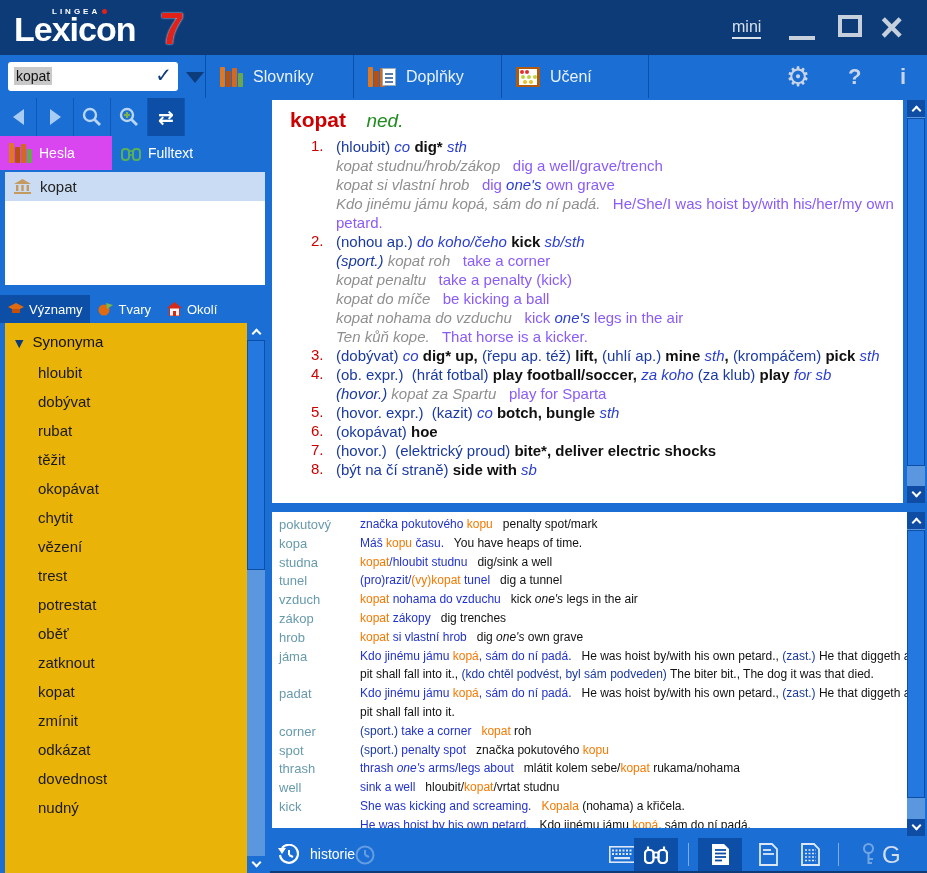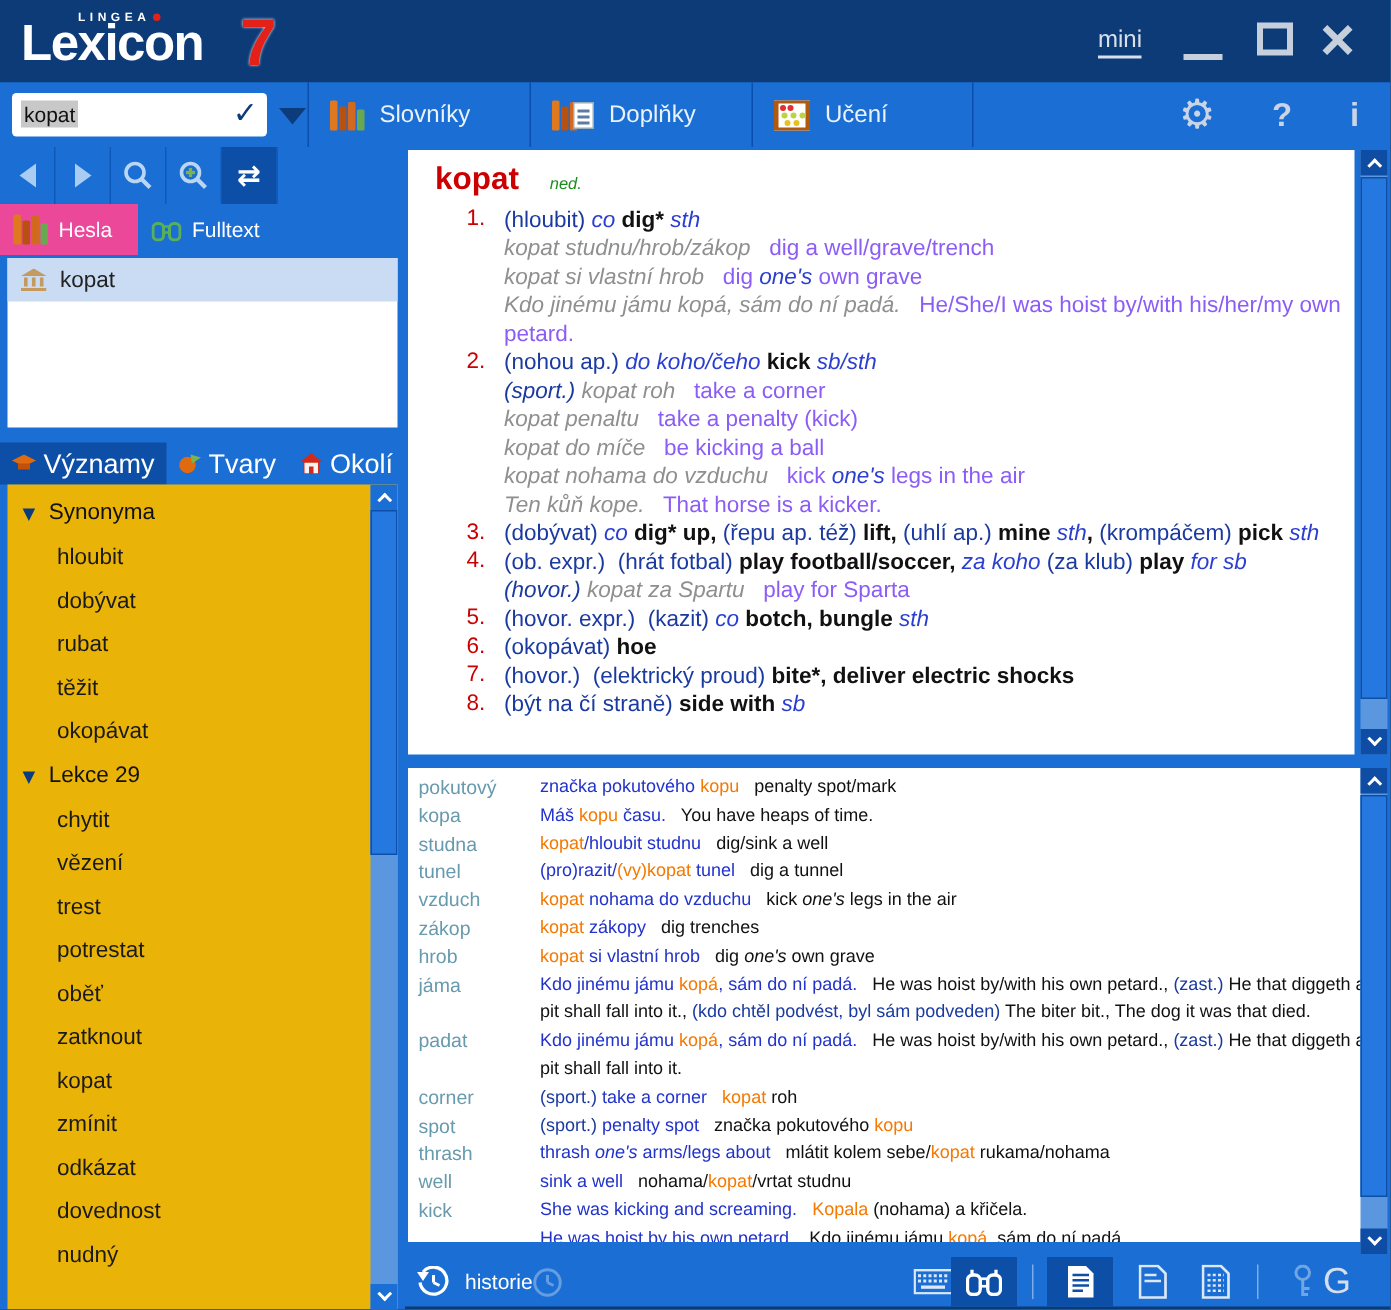--- a/index.html
+++ b/index.html
@@ -47,26 +47,26 @@
   
   .leftpanel { position:absolute; left:0; top:98px; width:270px; bottom:0; background:#1b6ed3; }
   .navrow { position:absolute; left:0; top:0; width:270px; height:38px; display:flex; }
   .navbtn { width:37px; height:38px; display:flex; align-items:center; justify-content:center; border-right:1px solid #0e58ba; cursor:pointer; }
   .navbtn.swap { background:#0d4fa6; }
   .tri-l { width:0; height:0; border-top:8px solid transparent; border-bottom:8px solid transparent; border-right:11px solid #a9ccf2; }
   .tri-r { width:0; height:0; border-top:8px solid transparent; border-bottom:8px solid transparent; border-left:11px solid #a9ccf2; }
   .swap-glyph { font-family:"DejaVu Sans",sans-serif; color:#fff; font-size:19px; font-weight:bold; }
   .lefttabs1 { position:absolute; left:0; top:38px; width:270px; height:34px; display:flex; }
   .ltab { display:flex; align-items:center; gap:7px; padding-left:9px; cursor:pointer; color:#fff; font-size:14px; }
-  .ltab.hesla { width:92px; background:#ec4899; }
+  .ltab.hesla { width:112px; background:#d946ef; }
   .ltab.fulltext { flex:1; }
   .listbox { position:absolute; left:5px; right:5px; top:74px; height:113px; background:#fff; }
   .result-item { height:29px; display:flex; align-items:center; gap:9px; padding-left:9px; background:#c9dcf3; font-size:15px; color:#222; cursor:pointer; }
   .lefttabs2 { position:absolute; left:0; top:197px; width:270px; height:28px; display:flex; }
-  .ltab2 { display:flex; align-items:center; gap:5px; padding:0 8px; color:#fff; font-size:18px; cursor:pointer; }
+  .ltab2 { display:flex; align-items:center; gap:5px; padding:0 8px; color:#fff; font-size:13px; cursor:pointer; }
   .ltab2.active { background:#0d4fa6; }
   .treebox { position:absolute; left:5px; right:5px; top:225px; bottom:0; background:#eab308; overflow:hidden; }
   .tree { padding:4px 0 0 10px; }
   .tree-group { line-height:29px; font-size:15px; color:#111; cursor:pointer; }
   .tree-group .tg-arrow { color:#0d3c7c; font-size:11px; margin-right:9px; font-family:"DejaVu Sans",sans-serif; }
   .tree-item { padding-left:23px; line-height:29px; font-size:15px; color:#1a1a1a; cursor:pointer; }
 
   
   .vscroll { position:absolute; width:18px; background:#5b97de; }
   .vs-btn { position:absolute; left:0; width:18px; height:17px; background:#1b6ed3; display:flex; align-items:center; justify-content:center; cursor:pointer; }
@@ -74,21 +74,21 @@
   .vs-thumb { position:absolute; left:0; width:18px; background:#2478e0; border:1px solid #0d4fa6; cursor:pointer; }
   .chev { width:7px; height:7px; border-right:2px solid #fff; border-bottom:2px solid #fff; }
   .chev.up { transform:rotate(-135deg); margin-top:4px; }
   .chev.down { transform:rotate(45deg); margin-bottom:4px; }
 
   
   .rightarea { position:absolute; left:270px; top:98px; right:0; bottom:0; background:#1b6ed3; }
   .entrypanel { position:absolute; left:2px; top:2px; right:24px; height:403px; background:#fff; overflow:hidden; padding:8px 6px 0 18px; }
   .headline { margin-bottom:5px; }
   .hw { font-size:21px; font-weight:bold; color:#cc0000; }
-  .pos { font-size:11px; font-style:italic; color:#1e8c1e; margin-left:16px; }
+  .pos { font-size:19px; font-style:italic; color:#1e8c1e; margin-left:16px; }
   .sense { position:relative; padding-left:46px; }
   .sense-num { position:absolute; left:21px; top:0; color:#cc0000; font-size:15px; }
   .sline { font-size:15px; line-height:19px; white-space:pre-wrap; color:#111; }
 
   .sg-lbl { color:#1b3aa0; }
   .sg-li  { color:#1b3aa0; font-style:italic; }
   .sg-bi  { color:#2a3ed0; font-style:italic; }
   .sg-b   { color:#111; font-weight:bold; }
   .sg-k   { color:#8b5cf6; }
   .sg-g   { color:#8f8f8f; font-style:italic; }
@@ -266,21 +266,20 @@
     </div>
 
     <div class="treebox">
       <div class="tree" id="tree-root">
           <div class="tree-group"><span class="tg-arrow">▼</span><span>Synonyma</span></div>
           <div class="tree-item">hloubit</div>
           <div class="tree-item">dobývat</div>
           <div class="tree-item">rubat</div>
           <div class="tree-item">těžit</div>
           <div class="tree-item">okopávat</div>
-          <div class="tree-group"><span class="tg-arrow">▼</span><span>Lekce 29</span></div>
           <div class="tree-item">chytit</div>
           <div class="tree-item">vězení</div>
           <div class="tree-item">trest</div>
           <div class="tree-item">potrestat</div>
           <div class="tree-item">oběť</div>
           <div class="tree-item">zatknout</div>
           <div class="tree-item">kopat</div>
           <div class="tree-item">zmínit</div>
           <div class="tree-item">odkázat</div>
           <div class="tree-item">dovednost</div>
@@ -405,21 +404,21 @@
           <div class="crow">
             <span class="cword">spot</span>
             <div class="cphrase"><span class="sg-lbl">(sport.) </span><span class="sg-cz">penalty spot</span><span class="sg-en">   značka pokutového </span><span class="sg-hl">kopu</span></div>
           </div>
           <div class="crow">
             <span class="cword">thrash</span>
             <div class="cphrase"><span class="sg-cz">thrash </span><span class="sg-czi">one's</span><span class="sg-cz"> arms/legs about</span><span class="sg-en">   mlátit kolem sebe/</span><span class="sg-hl">kopat</span><span class="sg-en"> rukama/nohama</span></div>
           </div>
           <div class="crow">
             <span class="cword">well</span>
-            <div class="cphrase"><span class="sg-cz">sink a well</span><span class="sg-en">   nohama/</span><span class="sg-hl">kopat</span><span class="sg-en">/vrtat studnu</span></div>
+            <div class="cphrase"><span class="sg-cz">sink a well</span><span class="sg-en">   hloubit/</span><span class="sg-hl">kopat</span><span class="sg-en">/vrtat studnu</span></div>
           </div>
           <div class="crow">
             <span class="cword">kick</span>
             <div class="cphrase"><span class="sg-cz">She was kicking and screaming.</span><span class="sg-en">   </span><span class="sg-hl">Kopala</span><span class="sg-en"> (nohama) a křičela.</span></div>
           </div>
           <div class="crow">
             <span class="cword"></span>
             <div class="cphrase"><span class="sg-cz">He was hoist by his own petard.</span><span class="sg-en">   Kdo jinému jámu </span><span class="sg-hl">kopá</span><span class="sg-en">, sám do ní padá.</span></div>
           </div>
         </div>

